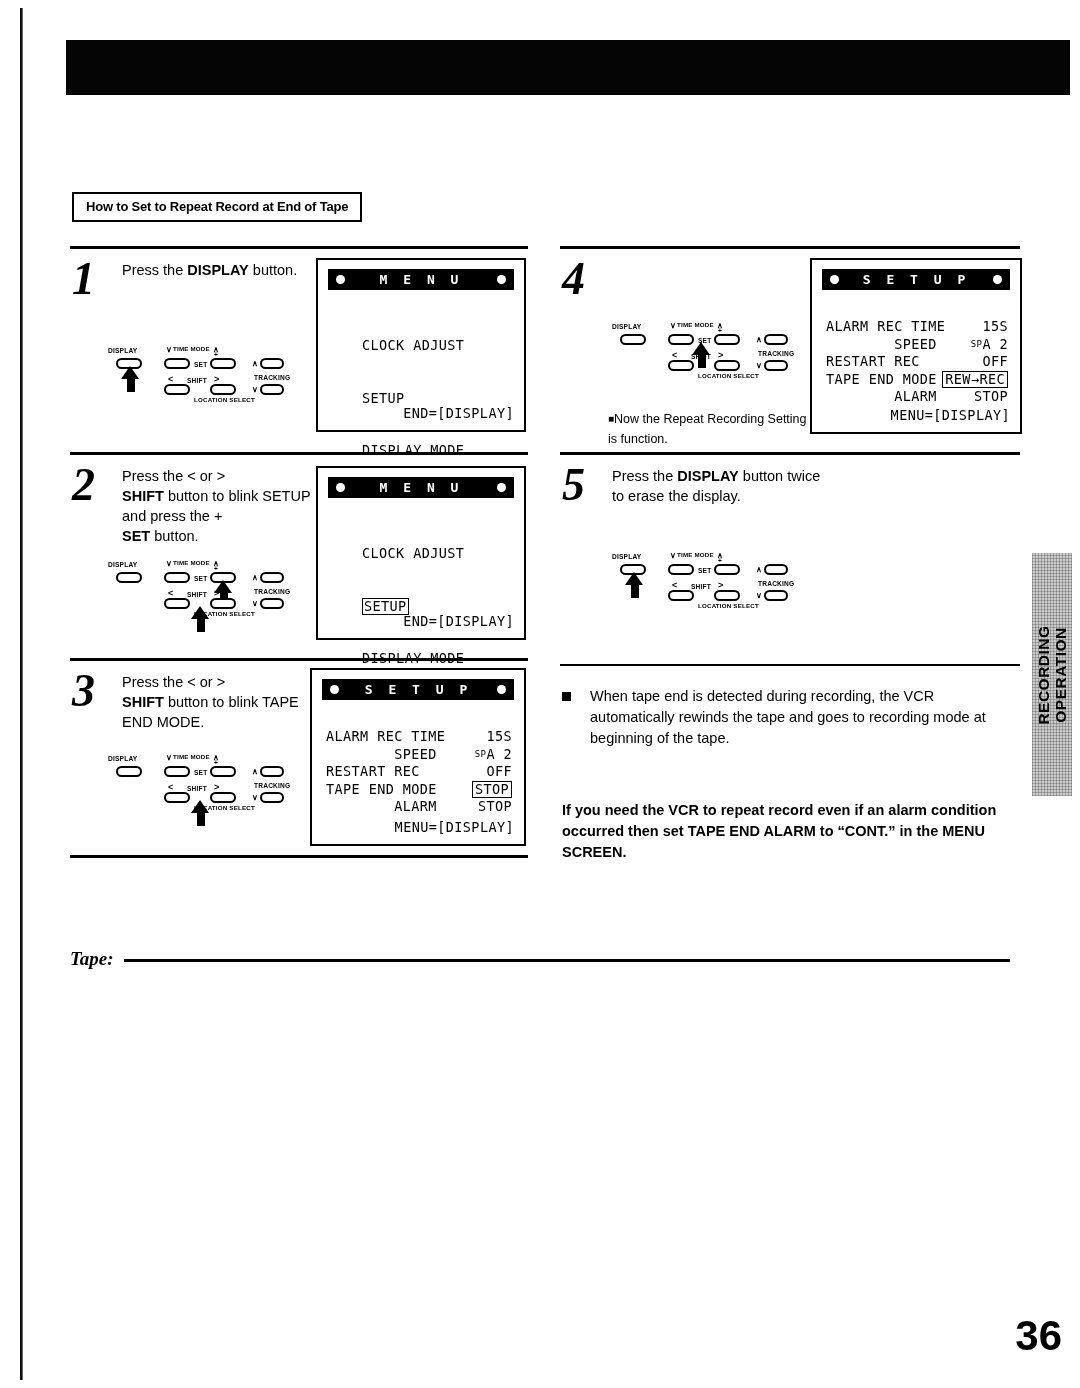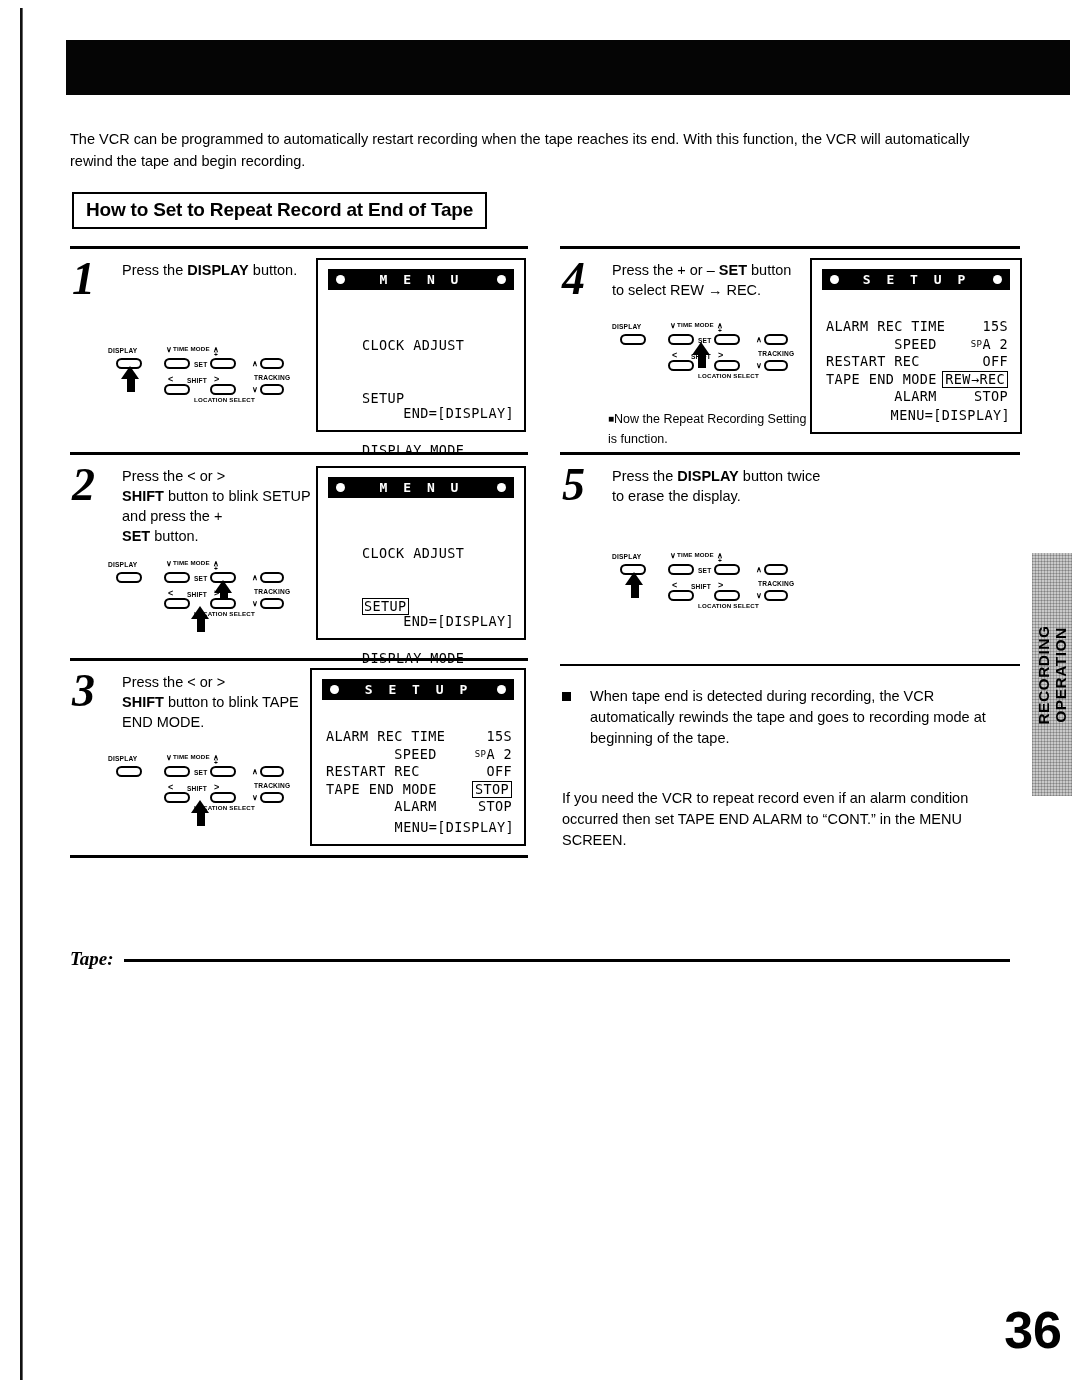--- a/index.html
+++ b/index.html
@@ -33,21 +33,21 @@
 
   .intro {
     position: absolute; left: 70px; top: 128px; width: 940px;
     font-size: 14.5px; line-height: 22px;
   }
 
   .section-title {
     position: absolute; left: 72px; top: 192px;
     border: 2px solid #000;
     padding: 5px 12px 6px 12px;
-    font-size: 19px; font-weight: bold;
+    font-size: 13px; font-weight: bold;
     letter-spacing: -0.2px;
   }
 
   
   .col { position: absolute; }
   .col-left  { left: 70px;  width: 458px; }
   .col-right { left: 560px; width: 460px; }
 
   .rule {
     border-top: 3px solid #000;
@@ -190,22 +190,22 @@
   }
   .caution-head .word {
     font-family: "Liberation Serif", serif;
     font-style: italic; font-weight: bold; font-size: 20px;
     white-space: nowrap;
   }
   .caution-head .line {
     flex: 1; height: 0; border-top: 3px solid #000; margin-left: 8px; margin-top: 3px;
   }
   .caution-body {
-    margin-top: 10px;
-    font-size: 14.5px; line-height: 21px;
+    margin-top: 22px;
+    font-size: 14.5px; line-height: 21px; font-weight: bold;
   }
 
   
   .notes-wrap { position: absolute; left: 70px; top: 948px; width: 940px; }
   .notes-head { display: flex; align-items: center; }
   .notes-head .word {
     font-family: "Liberation Serif", serif;
     font-style: italic; font-weight: bold; font-size: 19px;
     white-space: nowrap;
   }
@@ -235,35 +235,34 @@
     transform: rotate(-90deg);
     white-space: nowrap;
     font-size: 15.5px; font-weight: bold;
     letter-spacing: .5px;
     text-align: center;
     line-height: 17px;
   }
 
   .page-num {
     position: absolute; right: 18px; bottom: 28px;
-    font-size: 52px; font-weight: bold;
+    font-size: 42px; font-weight: bold;
     font-family: "Liberation Sans", sans-serif;
   }
 </style>
 </head>
 <body>
 
 <div class="page">
 
   <div class="scan-edge"></div>
   <div class="scan-edge b"></div>
 
   <div class="header-bar"></div>
 
-  <div class="intro">The VCR can be programmed to automatically restart recording when the tape reaches its end. With this function, the VCR will automatically rewind the tape and begin recording.</div>
 
   <div class="section-title">How to Set to Repeat Record at End of Tape</div>
 
   <div class="col col-left" style="top:246px;">
     <div class="rule"></div>
   </div>
 
   <div class="col col-left" style="top:252px; height:200px;">
     <div class="step" style="height:200px;">
       <div class="step-num">1</div>
@@ -459,21 +458,20 @@
     <div class="rule"></div>
   </div>
 
   <div class="col col-right" style="top:246px;">
     <div class="rule"></div>
   </div>
 
   <div class="col col-right" style="top:252px; height:200px;">
     <div class="step" style="height:200px;">
       <div class="step-num">4</div>
-      <div class="step-text" style="width:190px;">Press the + or – <b>SET</b> button to select REW → REC.</div>
 
       <div class="panel" style="left:52px; top:68px;">
         <div class="lbl" style="left:0px; top:3px;">DISPLAY</div>
         <div class="btn-o" style="left:8px; top:14px;"></div>
 
         <div class="vchev" style="left:58px; top:2px;">∨</div>
         <div class="lbl sm" style="left:65px; top:1px;">TIME MODE</div>
         <div class="vchev" style="left:105px; top:2px;">∧</div>
         <div class="lbl" style="left:60px; top:8px;">_</div>
         <div class="lbl" style="left:106px; top:7px;">+</div>

